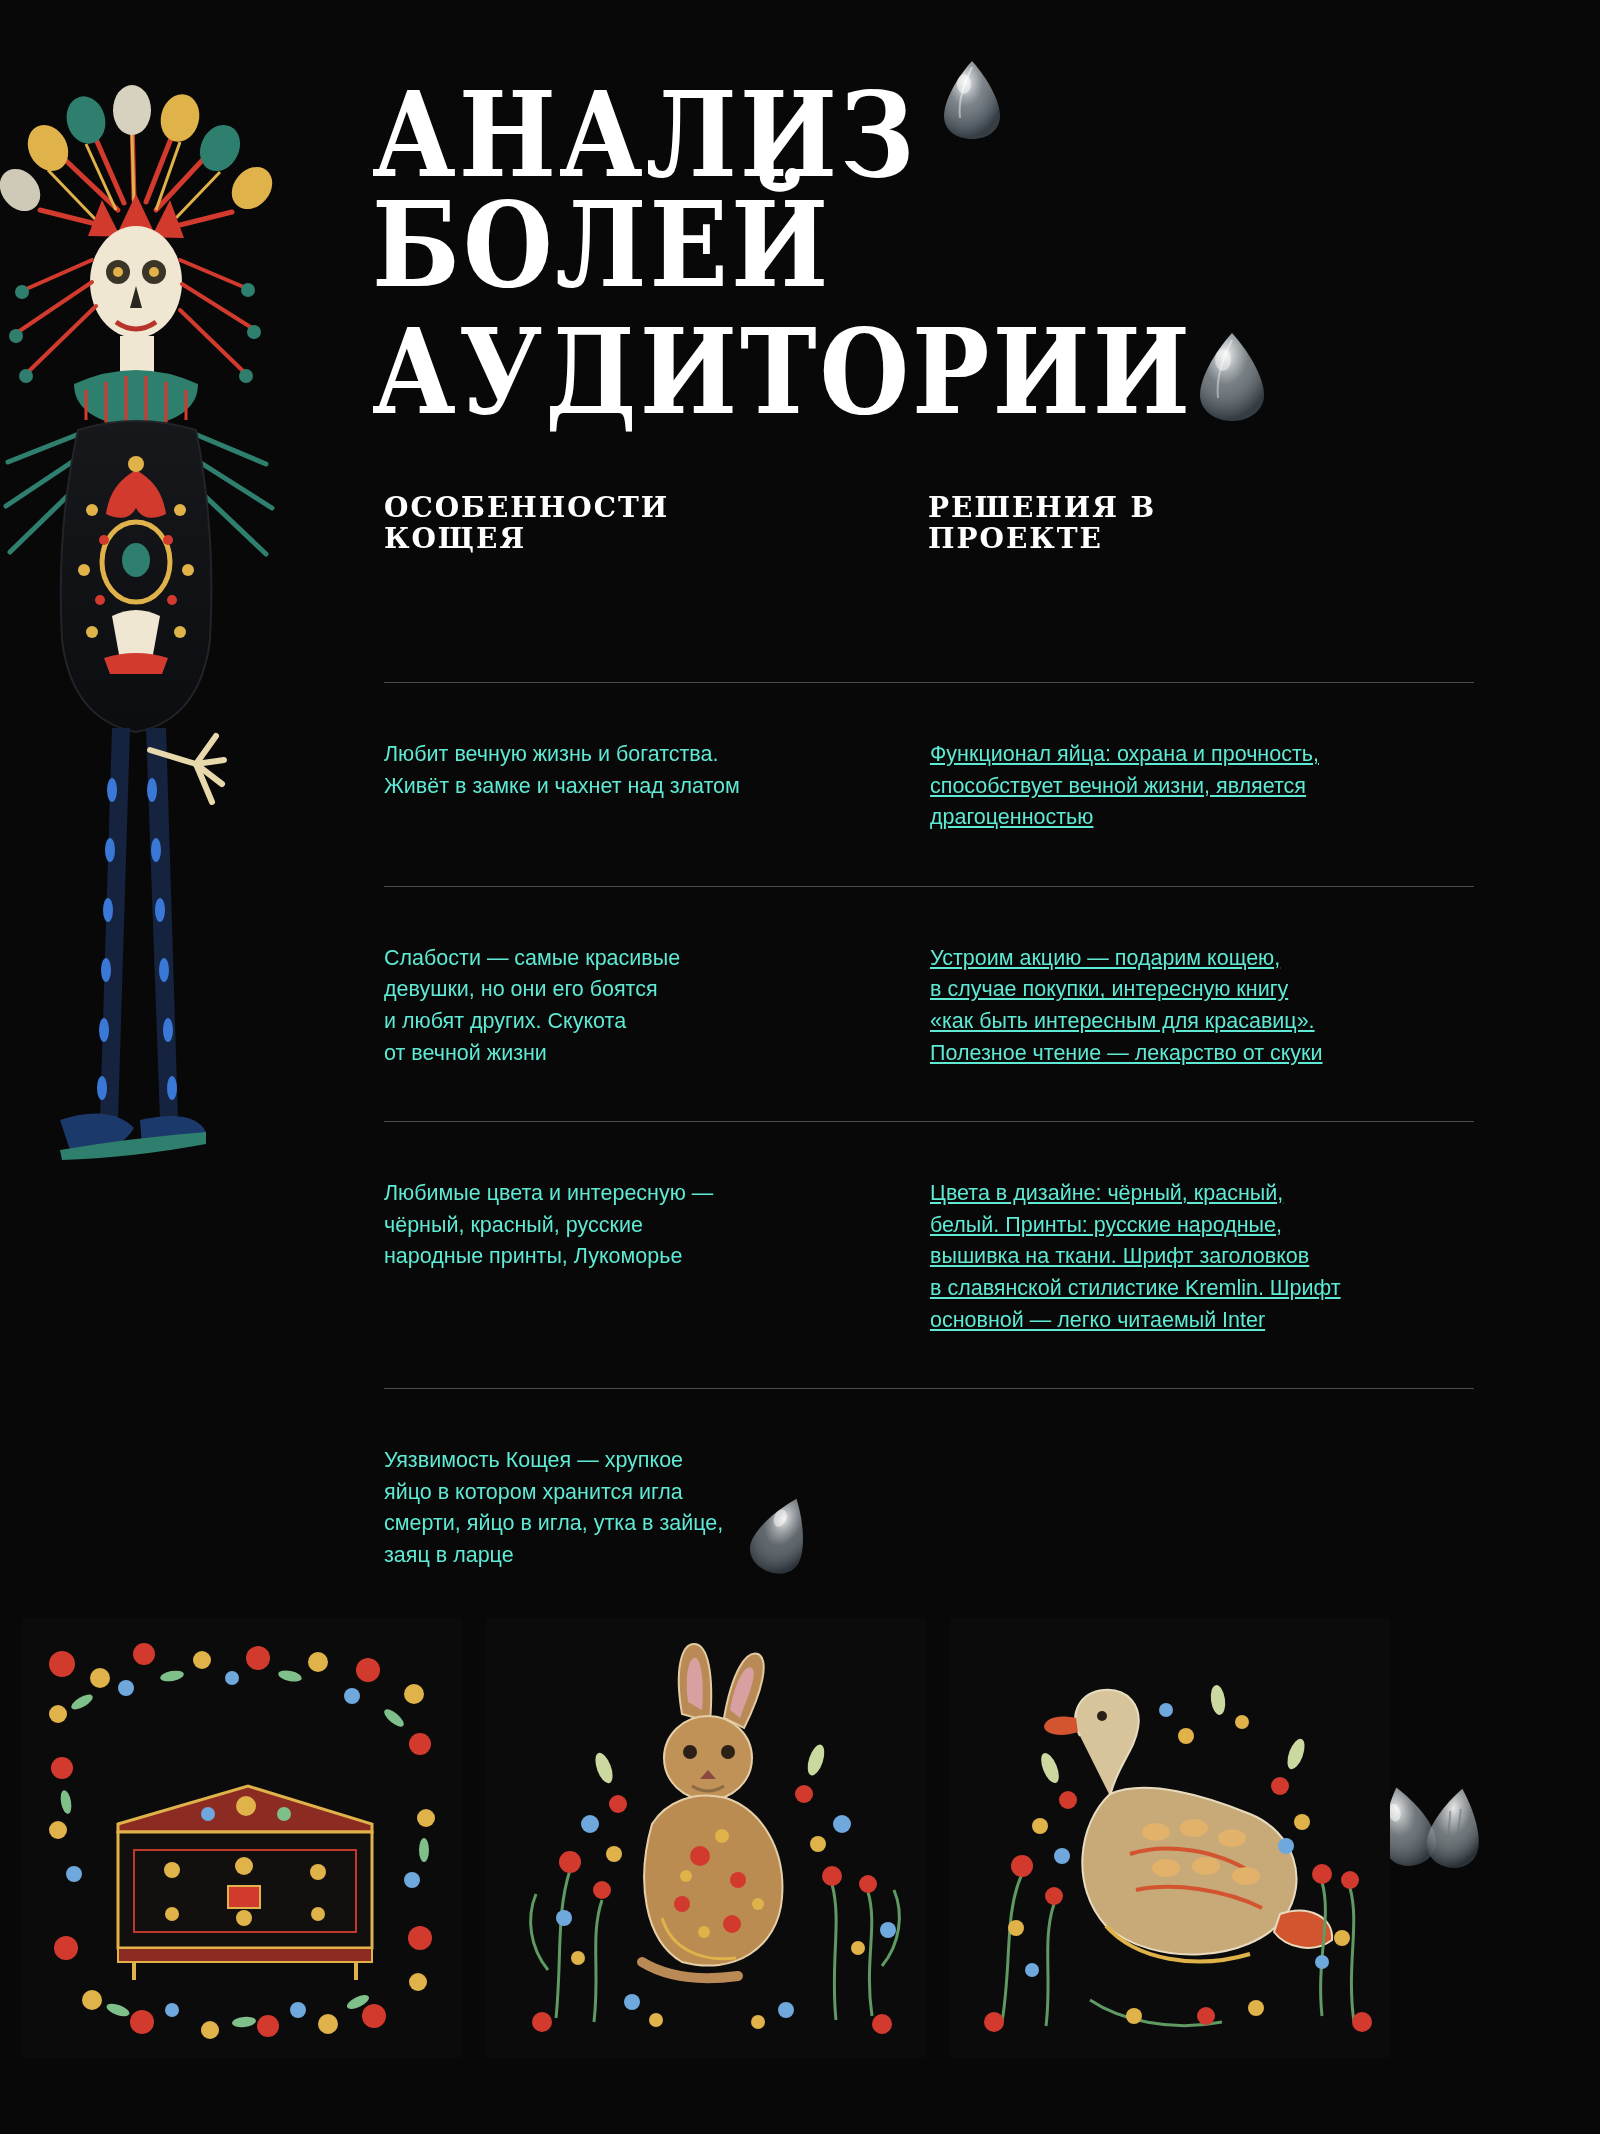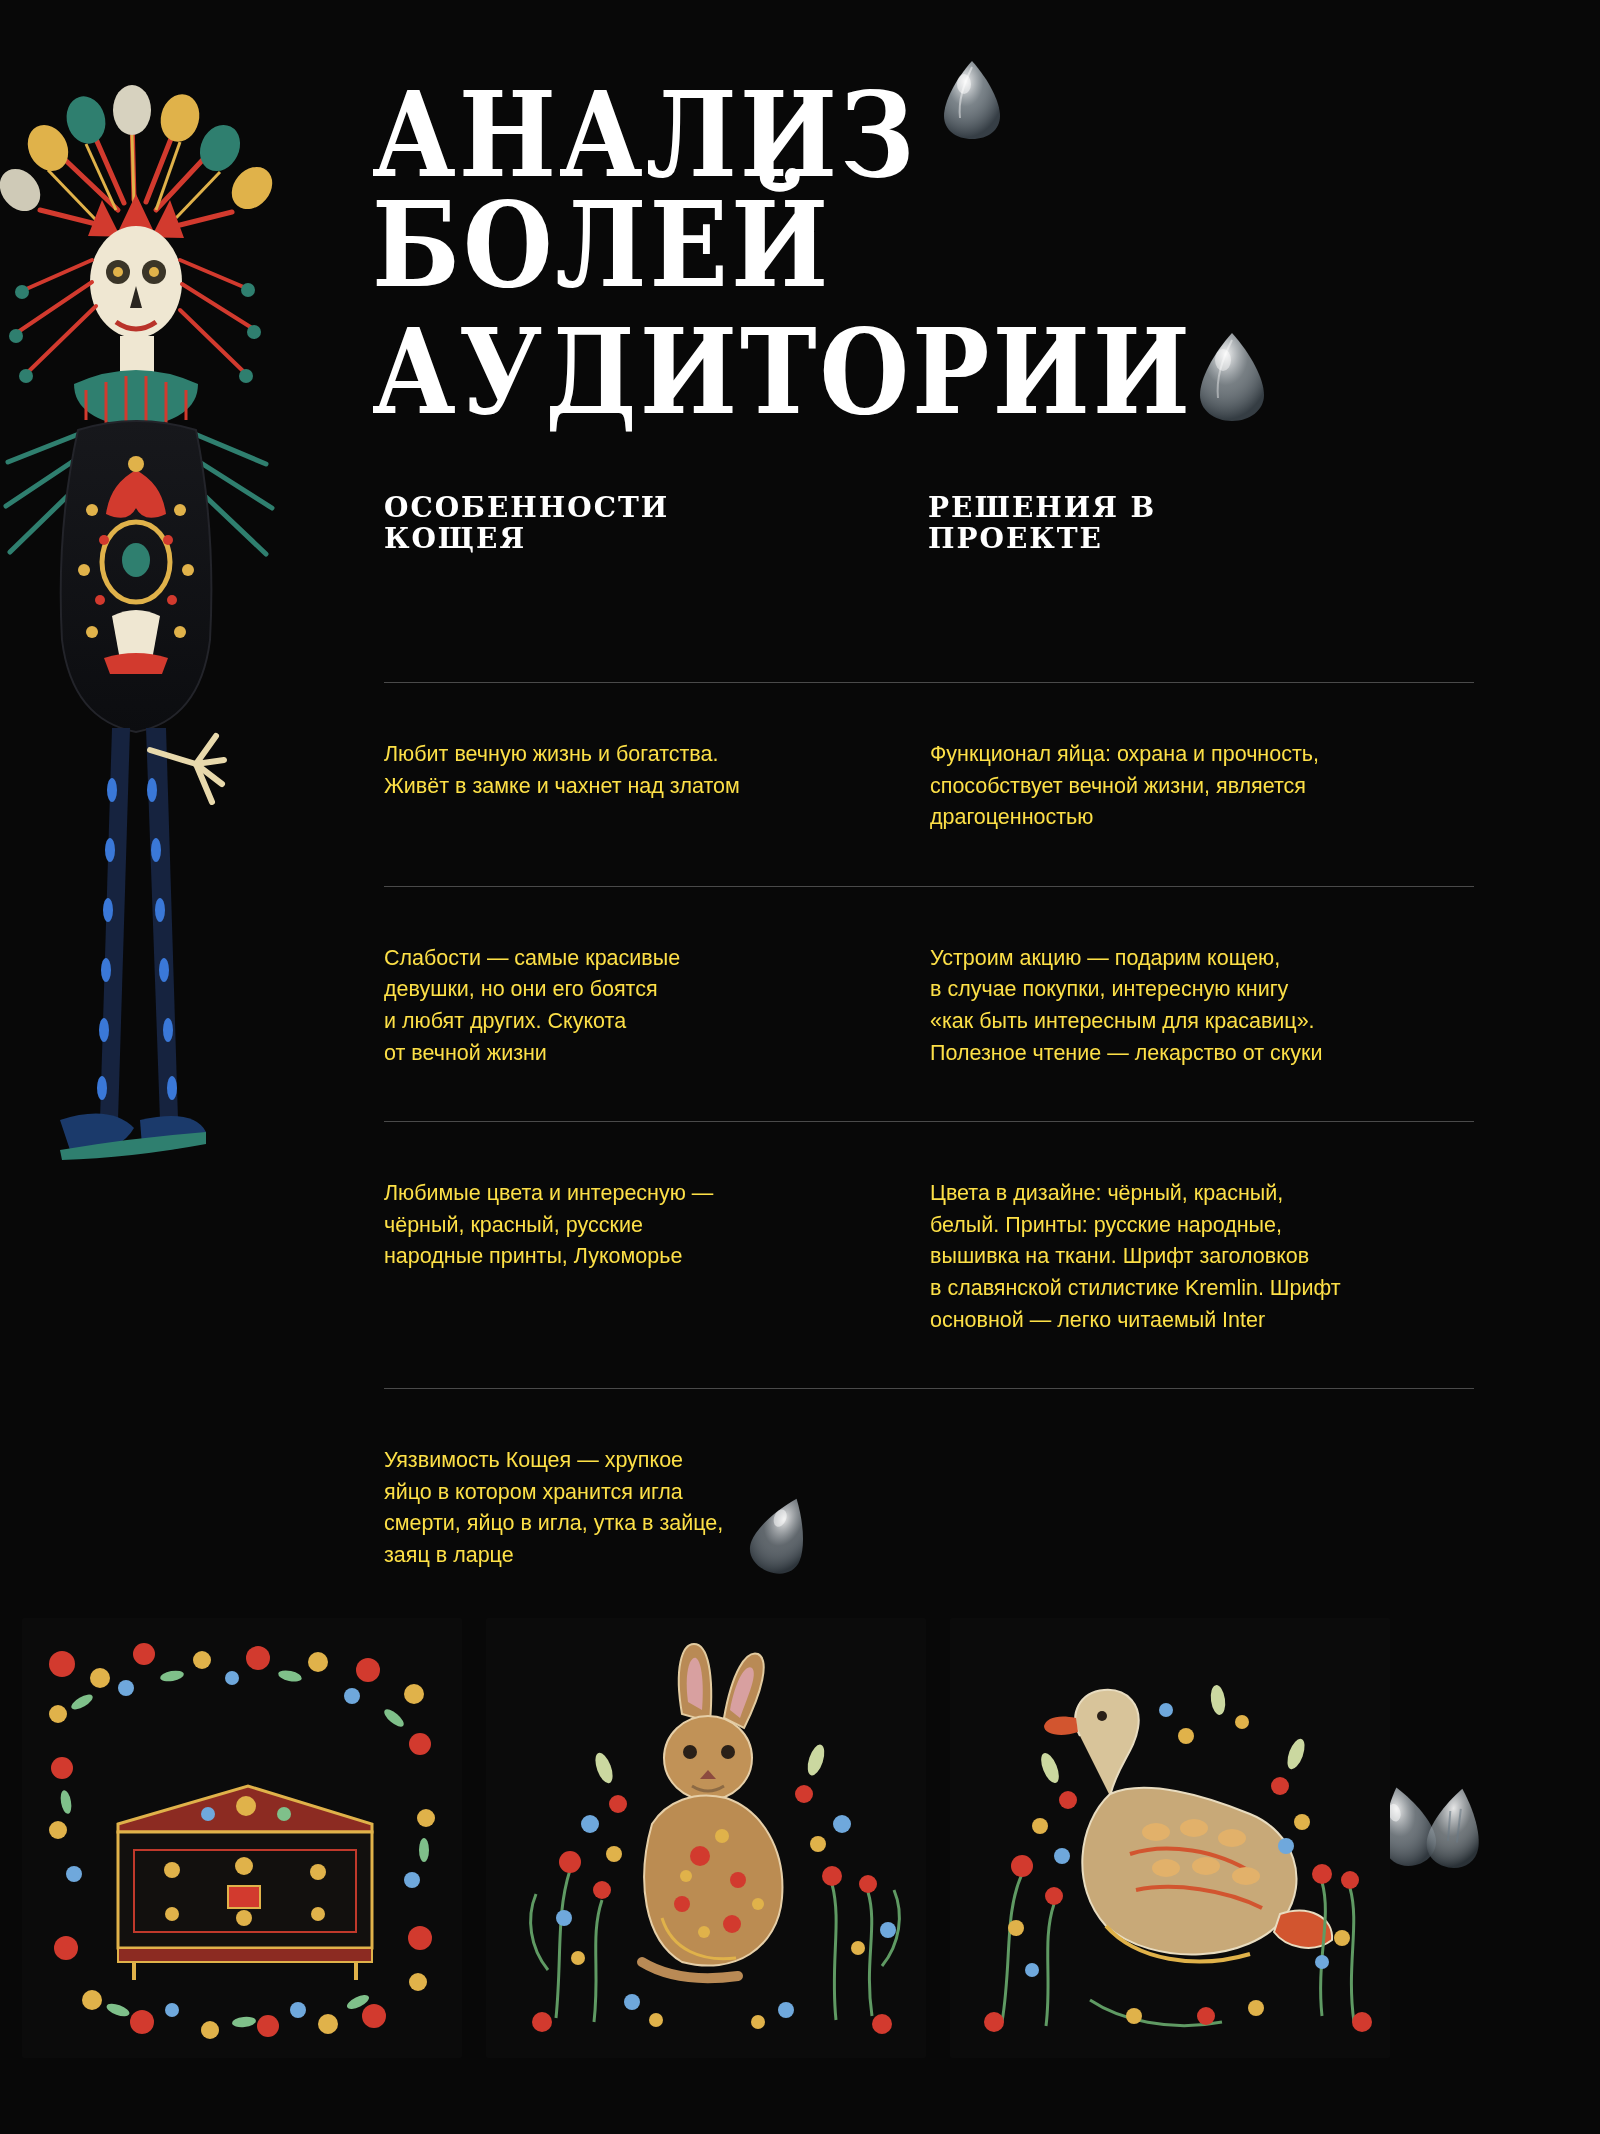--- a/index.html
+++ b/index.html
@@ -63,25 +63,25 @@
   .row {
     display: flex;
     border-top: 1px solid #4a4a4a;
     padding-top: 56px;
     padding-bottom: 52px;
   }
   .row:first-child { border-top: 1px solid #4a4a4a; }
   .cell {
     font-size: 21.5px;
     line-height: 1.47;
-    color: #fde047;
+    color: #5eead4;
     white-space: pre-line;
   }
   .cell.left  { width: 546px; padding-right: 36px; }
-  .cell.right { width: 544px; }
+  .cell.right { width: 544px; text-decoration: underline; }
 
   
   .doll {
     position: absolute;
     left: 0;
     top: 60px;
     width: 330px;
     height: 1440px;
     overflow: hidden;
   }

